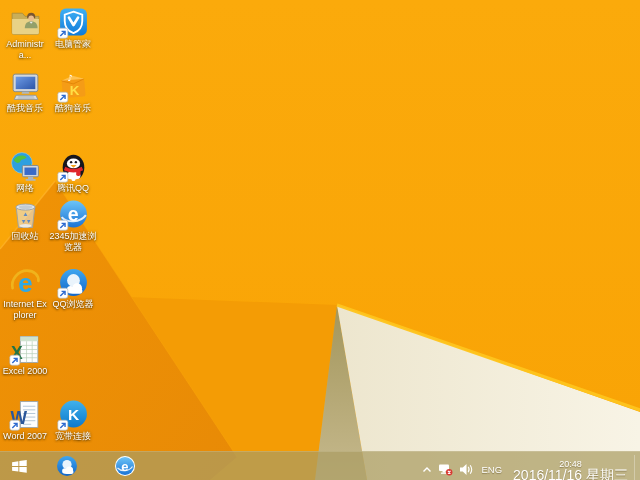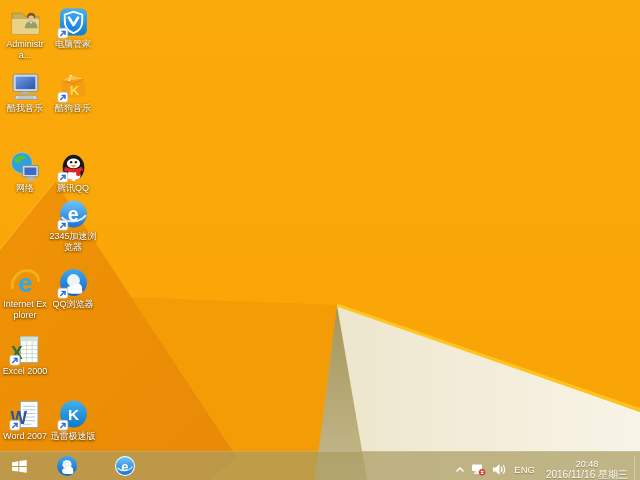--- a/index.html
+++ b/index.html
@@ -19,21 +19,21 @@
     display:flex;align-items:center;}
   .tb-btn{width:38px;height:28px;display:flex;align-items:center;justify-content:center;
     background:transparent;border:none;padding:0;}
   .tb-btn svg{display:block;}
   .tray{margin-left:auto;display:flex;align-items:flex-end;height:34px;}
   .tray-item{display:flex;align-items:center;justify-content:center;height:28px;padding:0 3px;}
   .lang{color:#fff;font-size:9.5px;padding:0 5px;text-shadow:0 1px 1px rgba(60,40,0,.4);}
   .clock{display:flex;flex-direction:column;justify-content:center;align-items:center;
     height:28px;padding:0 6px;min-width:66px;}
   .clock .time{color:#fff;font-size:9px;line-height:11px;text-shadow:0 1px 1px rgba(60,40,0,.4);}
-  .clock .date{color:#fff;font-size:10px;line-height:10px;white-space:nowrap;text-shadow:0 1px 1px rgba(60,40,0,.4);}
+  .clock .date{color:#fff;font-size:14px;line-height:10px;white-space:nowrap;text-shadow:0 1px 1px rgba(60,40,0,.4);}
   .show-desktop{width:5px;height:28px;border-left:1px solid rgba(255,255,255,.3);}
 </style>
 </head>
 <body>
 
 <div class="screen">
 
   <svg class="wallpaper" viewBox="0 0 640 480" preserveAspectRatio="none" width="640" height="480">
     <defs>
       <linearGradient id="gbase" x1="0" y1="0" x2="0" y2="1">
@@ -151,20 +151,32 @@
       <path d="M8 16.2 q8 4.2 16 0 l1.4 3.4 q-9.4 4.6 -18.8 0 Z" fill="#E0262C"></path>
       <rect x="18.6" y="18.6" width="4.2" height="6.6" rx="1.7" fill="#E0262C"></rect>
       <ellipse cx="11" cy="29.6" rx="3.5" ry="1.7" fill="#F6A51F"></ellipse>
       <ellipse cx="21" cy="29.6" rx="3.5" ry="1.7" fill="#F6A51F"></ellipse>
       <rect x="0.8" y="21.5" width="9.7" height="9.7" rx="2" fill="#fff" stroke="#A9B4C0" stroke-width="0.6"></rect>
       <path d="M3.2 29.2 L7.6 24.8 M4.4 24.6 h3.4 v3.4" fill="none" stroke="#2E6BD0" stroke-width="1.4"></path>
     </svg>
     <div class="icon-label">腾讯QQ</div>
   </div>
 
+  <div class="cell c1 r4">
+    <svg class="app" viewBox="0 0 32 32">
+      <path d="M7 9 L9.2 28.5 H22.8 L25 9 Z" fill="#E6EBEF" fill-opacity="0.55" stroke="#98A1A9" stroke-width="0.9"></path>
+      <ellipse cx="16" cy="8.8" rx="9.3" ry="2.9" fill="#DEE4E9" stroke="#98A1A9" stroke-width="0.9"></ellipse>
+      <ellipse cx="16" cy="8.8" rx="6.6" ry="1.8" fill="#C3CBD2"></ellipse>
+      <path d="M14.1 17.5 l1.9 -3.4 1.9 3.4 Z" fill="#3B7BD4" opacity="0.8"></path>
+      <path d="M12.4 21.3 h3.5 l-1.8 3.1 Z" fill="#3B7BD4" opacity="0.8"></path>
+      <path d="M17.4 21.3 h3.4 l-1.7 3.1 Z" fill="#3B7BD4" opacity="0.8"></path>
+      <ellipse cx="16" cy="26.8" rx="5.6" ry="1.7" fill="#EDF1F4" opacity="0.85"></ellipse>
+    </svg>
+    <div class="icon-label">回收站</div>
+  </div>
 
   <div class="cell c2 r4">
     <svg class="app" viewBox="0 0 32 32">
       <defs>
           <linearGradient id="g2345" x1="0" y1="0" x2="0" y2="1">
         <stop offset="0" stop-color="#6CC4F7"></stop>
             <stop offset="1" stop-color="#1B74D6"></stop>
           </linearGradient>
         </defs>
       <circle cx="16" cy="15.5" r="13" fill="url(#g2345)"></circle>
@@ -235,21 +247,21 @@
           <linearGradient id="gkg" x1="0" y1="0" x2="0" y2="1">
         <stop offset="0" stop-color="#41B1EC"></stop>
             <stop offset="1" stop-color="#0C79CC"></stop>
           </linearGradient>
         </defs>
       <circle cx="16" cy="15.5" r="13" fill="url(#gkg)"></circle>
       <text x="16" y="21.5" font-size="15" font-weight="bold" fill="#fff" text-anchor="middle" font-family="Liberation Sans,sans-serif">K</text>
       <rect x="0.8" y="21.5" width="9.7" height="9.7" rx="2" fill="#fff" stroke="#A9B4C0" stroke-width="0.6"></rect>
       <path d="M3.2 29.2 L7.6 24.8 M4.4 24.6 h3.4 v3.4" fill="none" stroke="#2E6BD0" stroke-width="1.4"></path>
     </svg>
-    <div class="icon-label">迅雷极速版</div>
+    <div class="icon-label">宽带连接</div>
   </div>
 
   <div class="taskbar">
 
     <button class="tb-btn">
       <svg width="19" height="19" viewBox="0 0 20 20">
         <path d="M2.2 5.4 L8.8 4.5 V9.4 H2.2 Z" fill="#fff"></path>
         <path d="M9.8 4.3 L17.6 3.2 V9.4 H9.8 Z" fill="#fff"></path>
         <path d="M2.2 10.4 H8.8 V15.3 L2.2 14.4 Z" fill="#fff"></path>
         <path d="M9.8 10.4 H17.6 V16.6 L9.8 15.5 Z" fill="#fff"></path>

